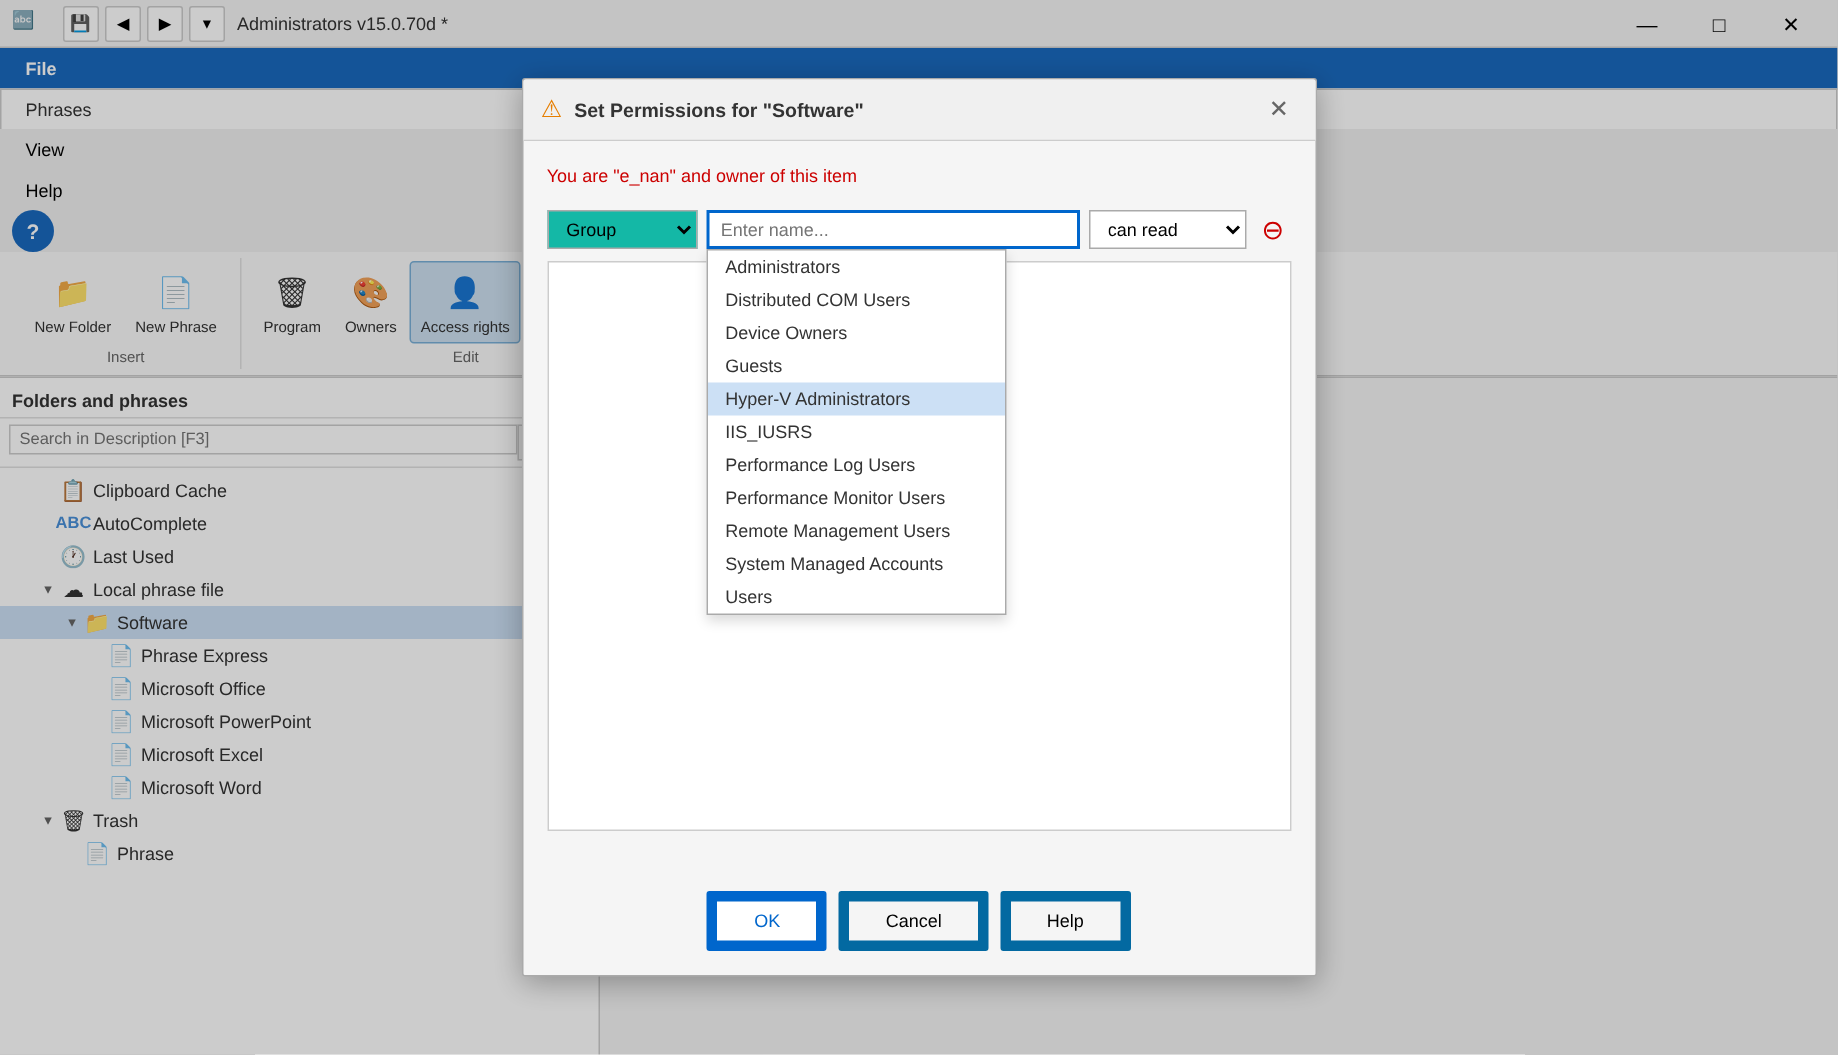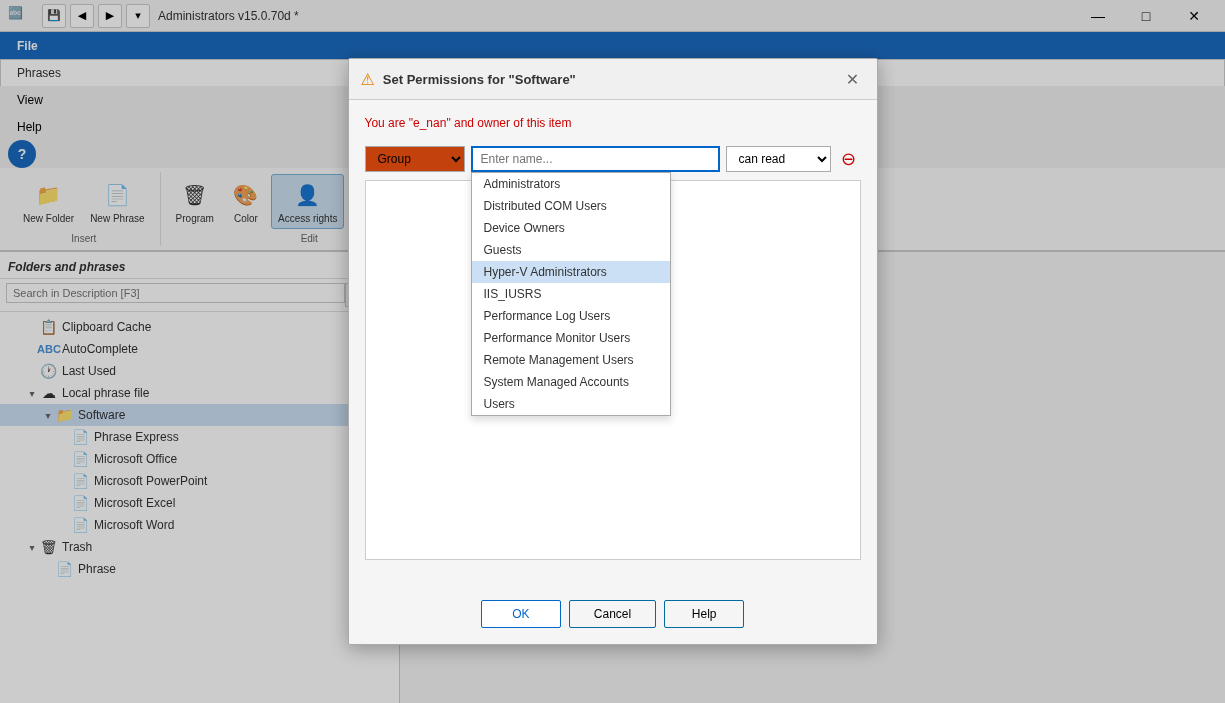--- a/index.html
+++ b/index.html
@@ -124,21 +124,20 @@
       border-right: 1px solid #ccc;
       display: flex;
       flex-direction: column;
     }
     .left-panel-header {
       padding: 8px 8px 4px;
       font-size: 12px;
       font-weight: bold;
       color: #333;
       border-bottom: 1px solid #e0e0e0;
-      font-style: italic;
     }
     .search-bar {
       display: flex;
       align-items: flex-start;
       padding: 4px 6px;
       border-bottom: 1px solid #e0e0e0;
     }
     .search-input {
       flex: 1;
       border: 1px solid #ccc;
@@ -225,21 +224,21 @@
     .modal-row {
       display: flex;
       align-items: center;
       gap: 6px;
       margin-bottom: 8px;
       position: relative;
     }
     .modal-select {
       padding: 4px 8px;
       border: 1px solid #aaa;
-      background: #c2410c;
+      background: #14b8a6;
       font-size: 12px;
       cursor: pointer;
       min-width: 100px;
     }
     .modal-input {
       flex: 1;
       padding: 4px 8px;
       border: 2px solid #0066cc;
       background: #fff;
       font-size: 12px;
@@ -287,21 +286,21 @@
       padding: 0;
     }
     .modal-footer {
       display: flex;
       justify-content: center;
       gap: 8px;
       padding: 8px 16px 16px;
     }
     .modal-btn {
       padding: 6px 24px;
-      border: 1px solid #0369a1;
+      border: 7px solid #0369a1;
       background: #f5f5f5;
       cursor: pointer;
       font-size: 12px;
       border-radius: 2px;
       min-width: 80px;
     }
     .modal-btn.primary {
       background: #fff;
       border-color: #0066cc;
       color: #0066cc;
@@ -368,21 +367,21 @@
     </div>
 
     <div class="ribbon-group">
       <div class="ribbon-group-items">
         <button class="ribbon-btn">
           <div class="ribbon-btn-icon">🗑</div>
           <span>Program</span>
         </button>
         <button class="ribbon-btn">
           <div class="ribbon-btn-icon">🎨</div>
-          <span>Color</span>
+          <span>Owners</span>
         </button>
         <button class="ribbon-btn active">
           <div class="ribbon-btn-icon">👤</div>
           <span>Access rights</span>
         </button>
         <button class="ribbon-btn">
           <div class="ribbon-btn-icon">🛡</div>
           <span>Program restrictions</span>
         </button>
       </div>

